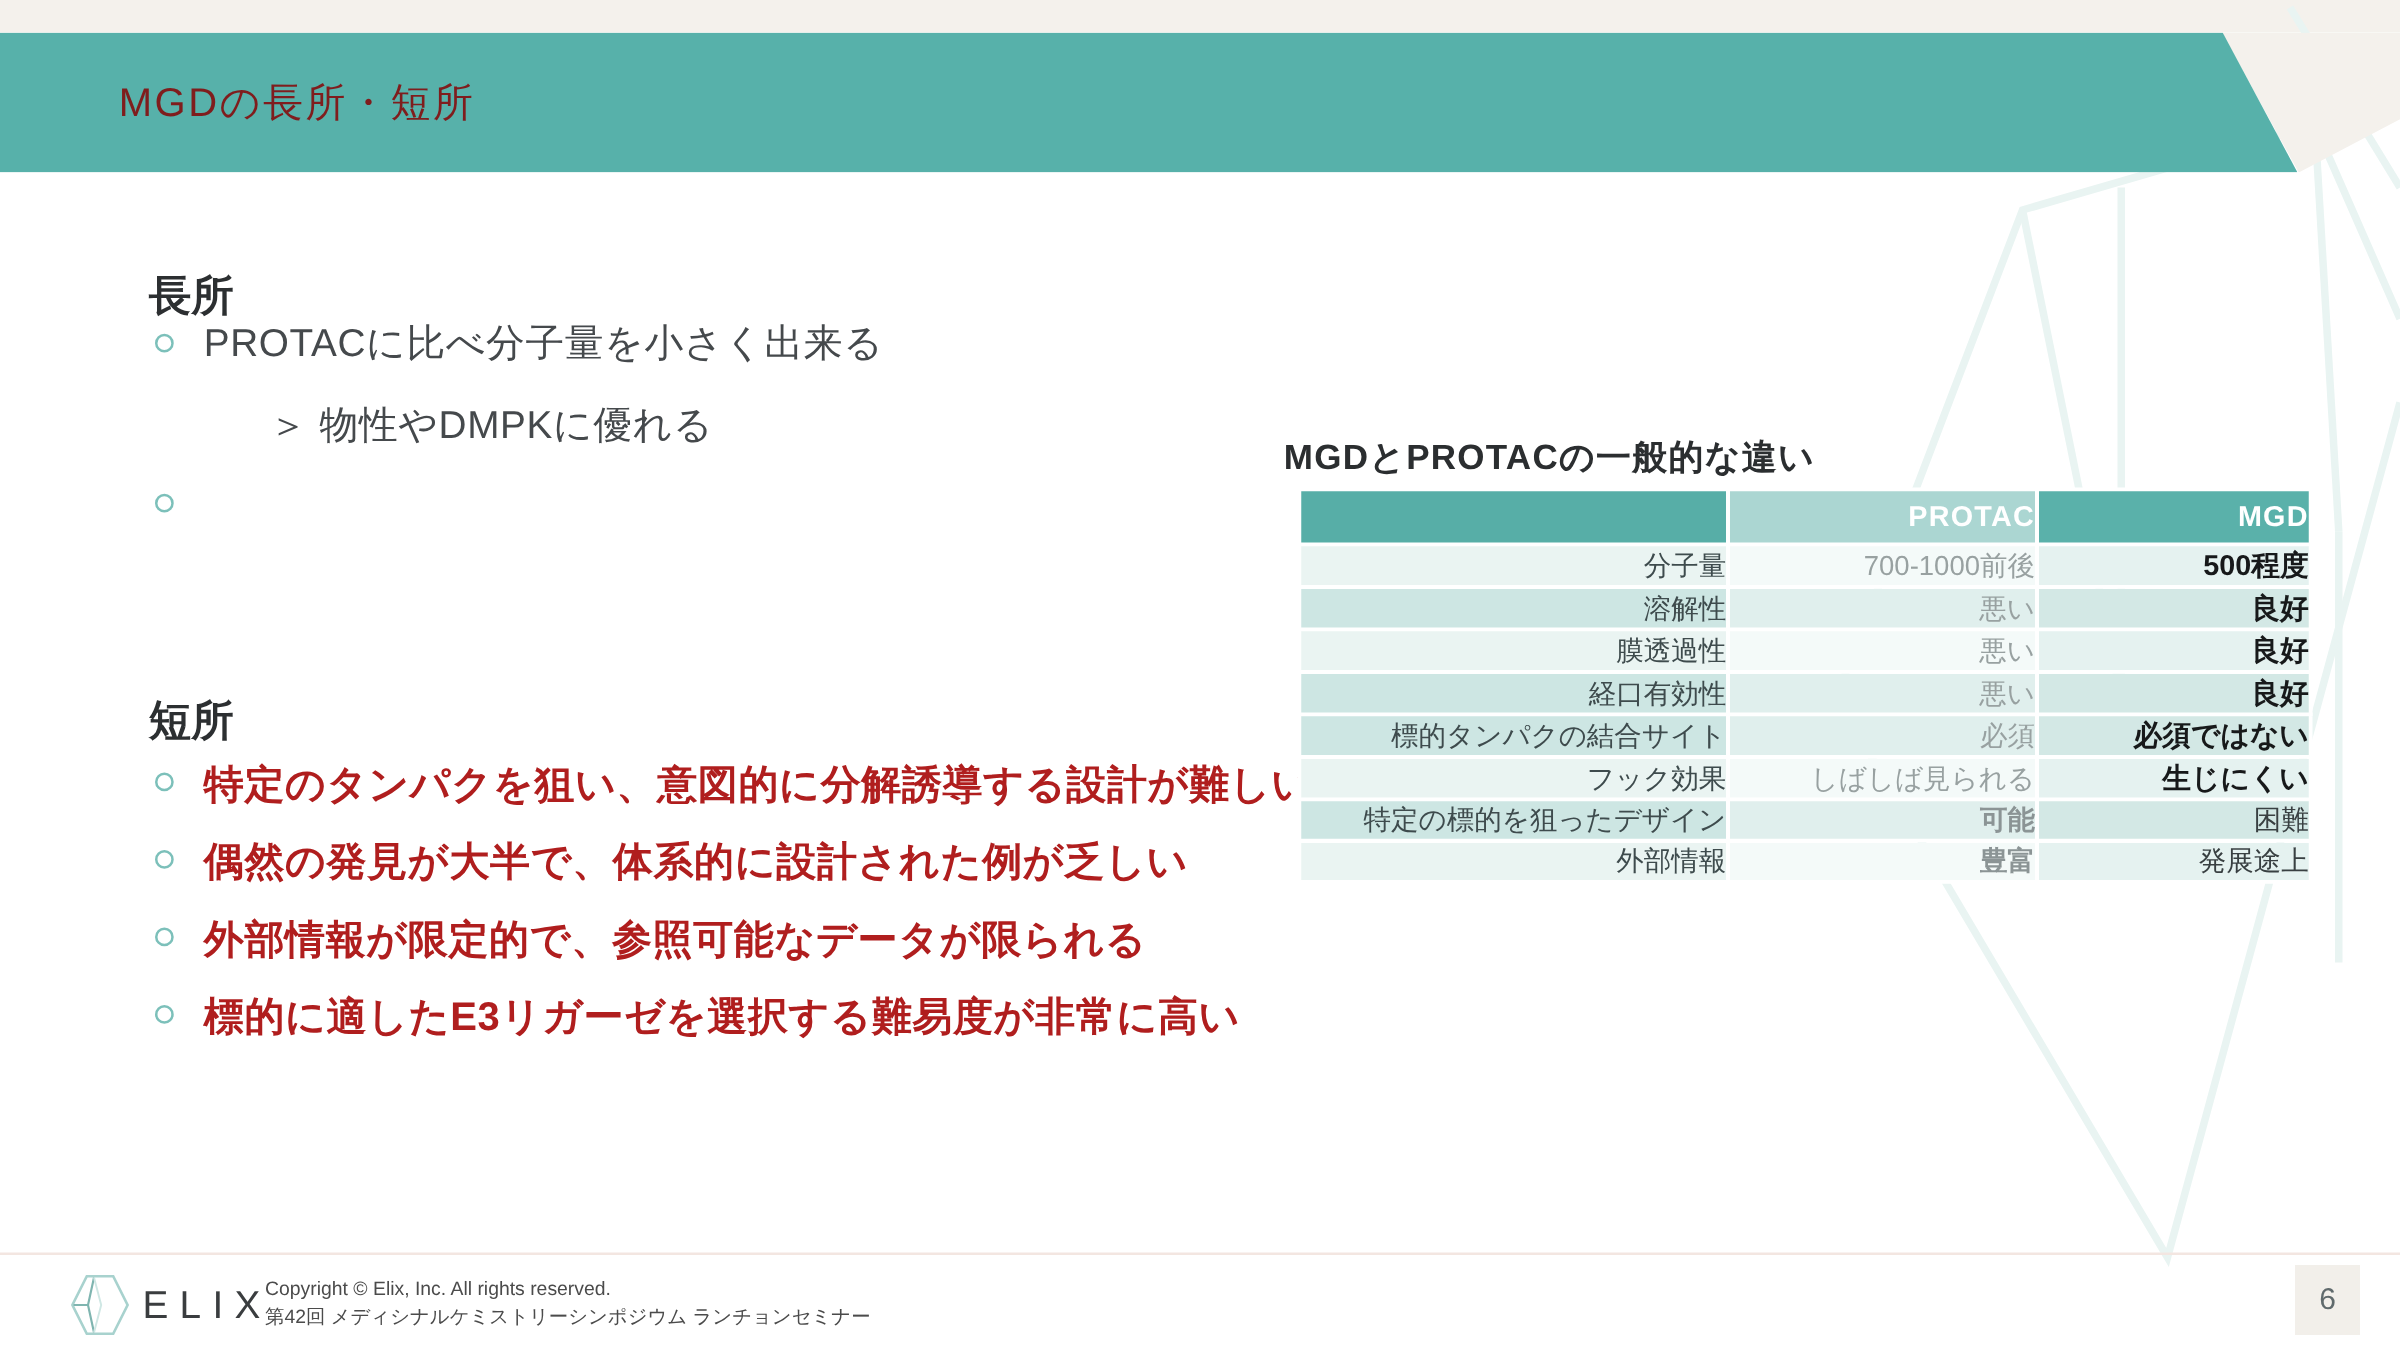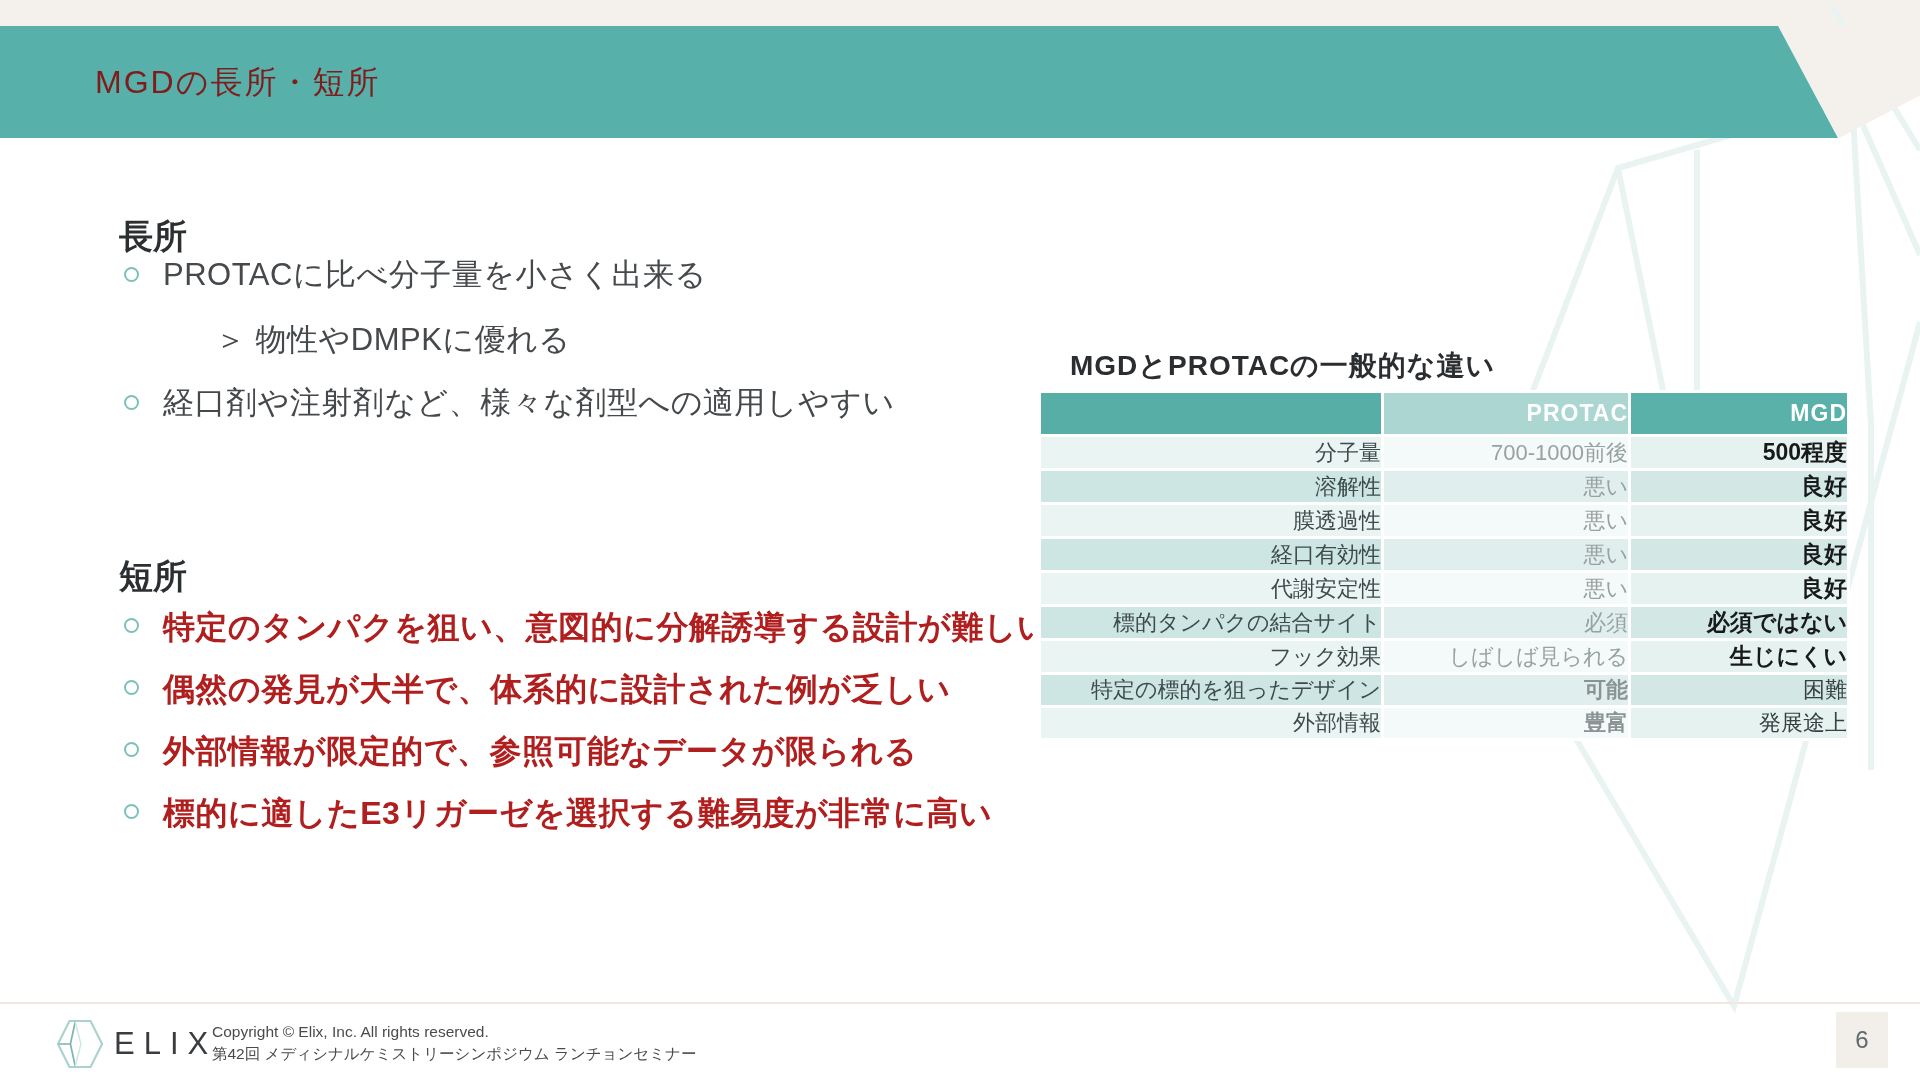--- a/index.html
+++ b/index.html
@@ -20,21 +20,21 @@
     position:absolute;left:95px;top:0;height:112px;line-height:112px;
     font-size:32px;font-weight:400;color:#7f1d1d;letter-spacing:2px;white-space:nowrap;
   }
   
   .sec-heading{position:absolute;font-size:34px;font-weight:700;color:#2c2f31;white-space:nowrap;margin-top:26px;}
   .bullet-dot{position:absolute;width:15px;height:15px;border:2.5px solid #7cc0ba;border-radius:50%;background:transparent;box-sizing:border-box;}
   .bullet-text{position:absolute;font-size:31px;font-weight:400;color:#45494c;white-space:nowrap;letter-spacing:0.5px;text-align:center;}
   .sub-text{position:absolute;font-size:31px;font-weight:400;color:#45494c;white-space:nowrap;letter-spacing:0.5px;}
   .con-text{position:absolute;font-size:32px;font-weight:700;color:#b01e1e;white-space:nowrap;letter-spacing:0.5px;}
   
-  .table-title{position:absolute;left:1070px;top:347px;font-size:28px;font-weight:700;color:#2b2e30;white-space:nowrap;letter-spacing:1px;}
+  .table-title{position:absolute;left:1027px;top:347px;font-size:28px;font-weight:700;color:#2b2e30;white-space:nowrap;letter-spacing:1px;}
   .cmp-table{position:absolute;left:1038px;top:390px;border-collapse:collapse;table-layout:fixed;}
   .cmp-table th,.cmp-table td{border:3px solid #ffffff;text-align:right;padding:0;white-space:nowrap;overflow:hidden;}
   .cmp-table th{height:41px;font-size:23px;font-weight:700;color:#ffffff;letter-spacing:1px;}
   .cmp-table td{height:30px;font-size:22px;}
   .col-label{width:340px;}
   .col-protac{width:244px;}
   .col-mgd{width:216px;}
   th.h-label{background:#57aea7;}
   th.h-protac{background:#abd6d2;}
   th.h-mgd{background:#5ab1aa;}
@@ -84,21 +84,20 @@
   </div>
 
   <div class="sec-heading" style="left:119px;top:188px;">長所</div>
 
   <span class="bullet-dot" style="left:124px;top:267px;"></span>
   <div class="bullet-text" style="left:163px;top:254px;">PROTACに比べ分子量を小さく出来る</div>
 
   <div class="sub-text" style="left:215px;top:319px;">＞ 物性やDMPKに優れる</div>
 
   <span class="bullet-dot" style="left:124px;top:395px;"></span>
-  <div class="bullet-text" style="left:163px;top:382px;">経口剤や注射剤など、様々な剤型への適用しやすい</div>
 
   <div class="sec-heading" style="left:119px;top:528px;">短所</div>
   <div>
       <span class="bullet-dot" style="left: 124px; top: 618px;"></span>
       <div class="con-text" style="left: 163px; top: 606px;">特定のタンパクを狙い、意図的に分解誘導する設計が難しい</div>
       <span class="bullet-dot" style="left: 124px; top: 680px;"></span>
       <div class="con-text" style="left: 163px; top: 668px;">偶然の発見が大半で、体系的に設計された例が乏しい</div>
       <span class="bullet-dot" style="left: 124px; top: 742px;"></span>
       <div class="con-text" style="left: 163px; top: 730px;">外部情報が限定的で、参照可能なデータが限られる</div>
       <span class="bullet-dot" style="left: 124px; top: 804px;"></span>
@@ -126,25 +125,20 @@
           <td class="c-protac col-protac">悪い</td>
           <td class="c-mgd col-mgd b">良好</td>
         </tr>
         <tr class="even">
           <td class="c-label col-label">膜透過性</td>
           <td class="c-protac col-protac">悪い</td>
           <td class="c-mgd col-mgd b">良好</td>
         </tr>
         <tr class="odd">
           <td class="c-label col-label">経口有効性</td>
-          <td class="c-protac col-protac">悪い</td>
-          <td class="c-mgd col-mgd b">良好</td>
-        </tr>
-        <tr class="even">
-          <td class="c-label col-label">代謝安定性</td>
           <td class="c-protac col-protac">悪い</td>
           <td class="c-mgd col-mgd b">良好</td>
         </tr>
         <tr class="odd">
           <td class="c-label col-label">標的タンパクの結合サイト</td>
           <td class="c-protac col-protac">必須</td>
           <td class="c-mgd col-mgd b">必須ではない</td>
         </tr>
         <tr class="even">
           <td class="c-label col-label">フック効果</td>

